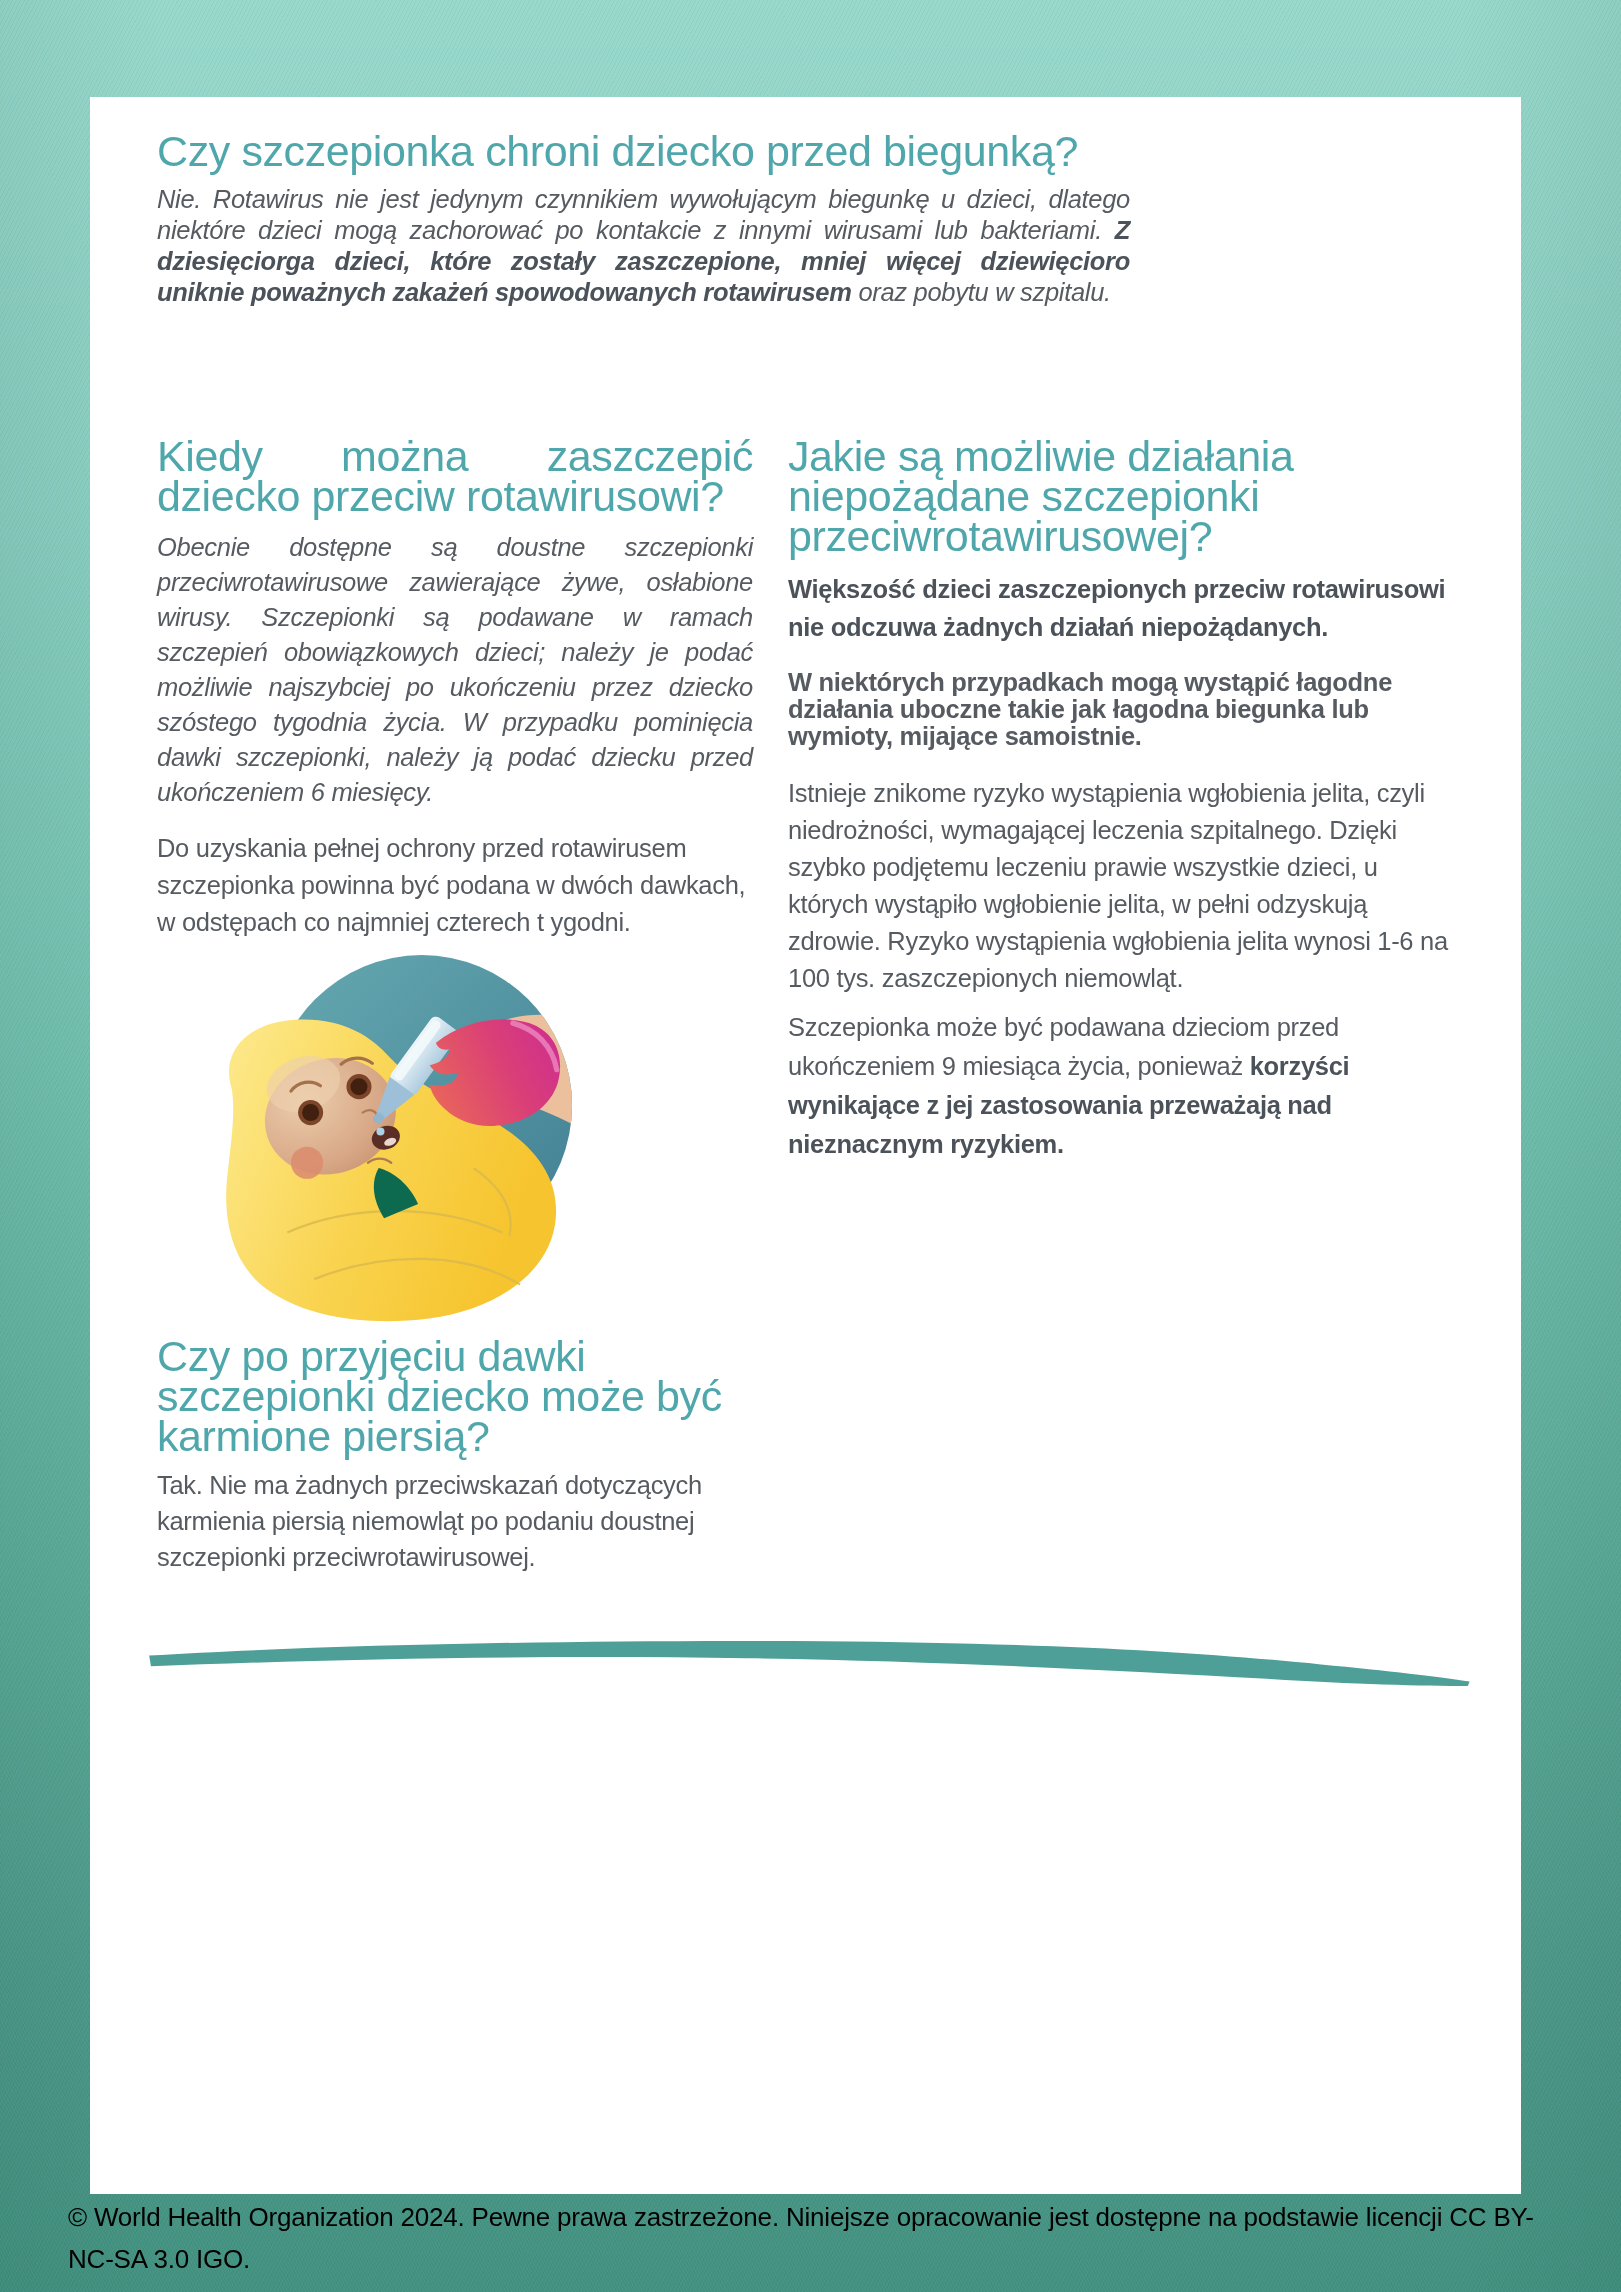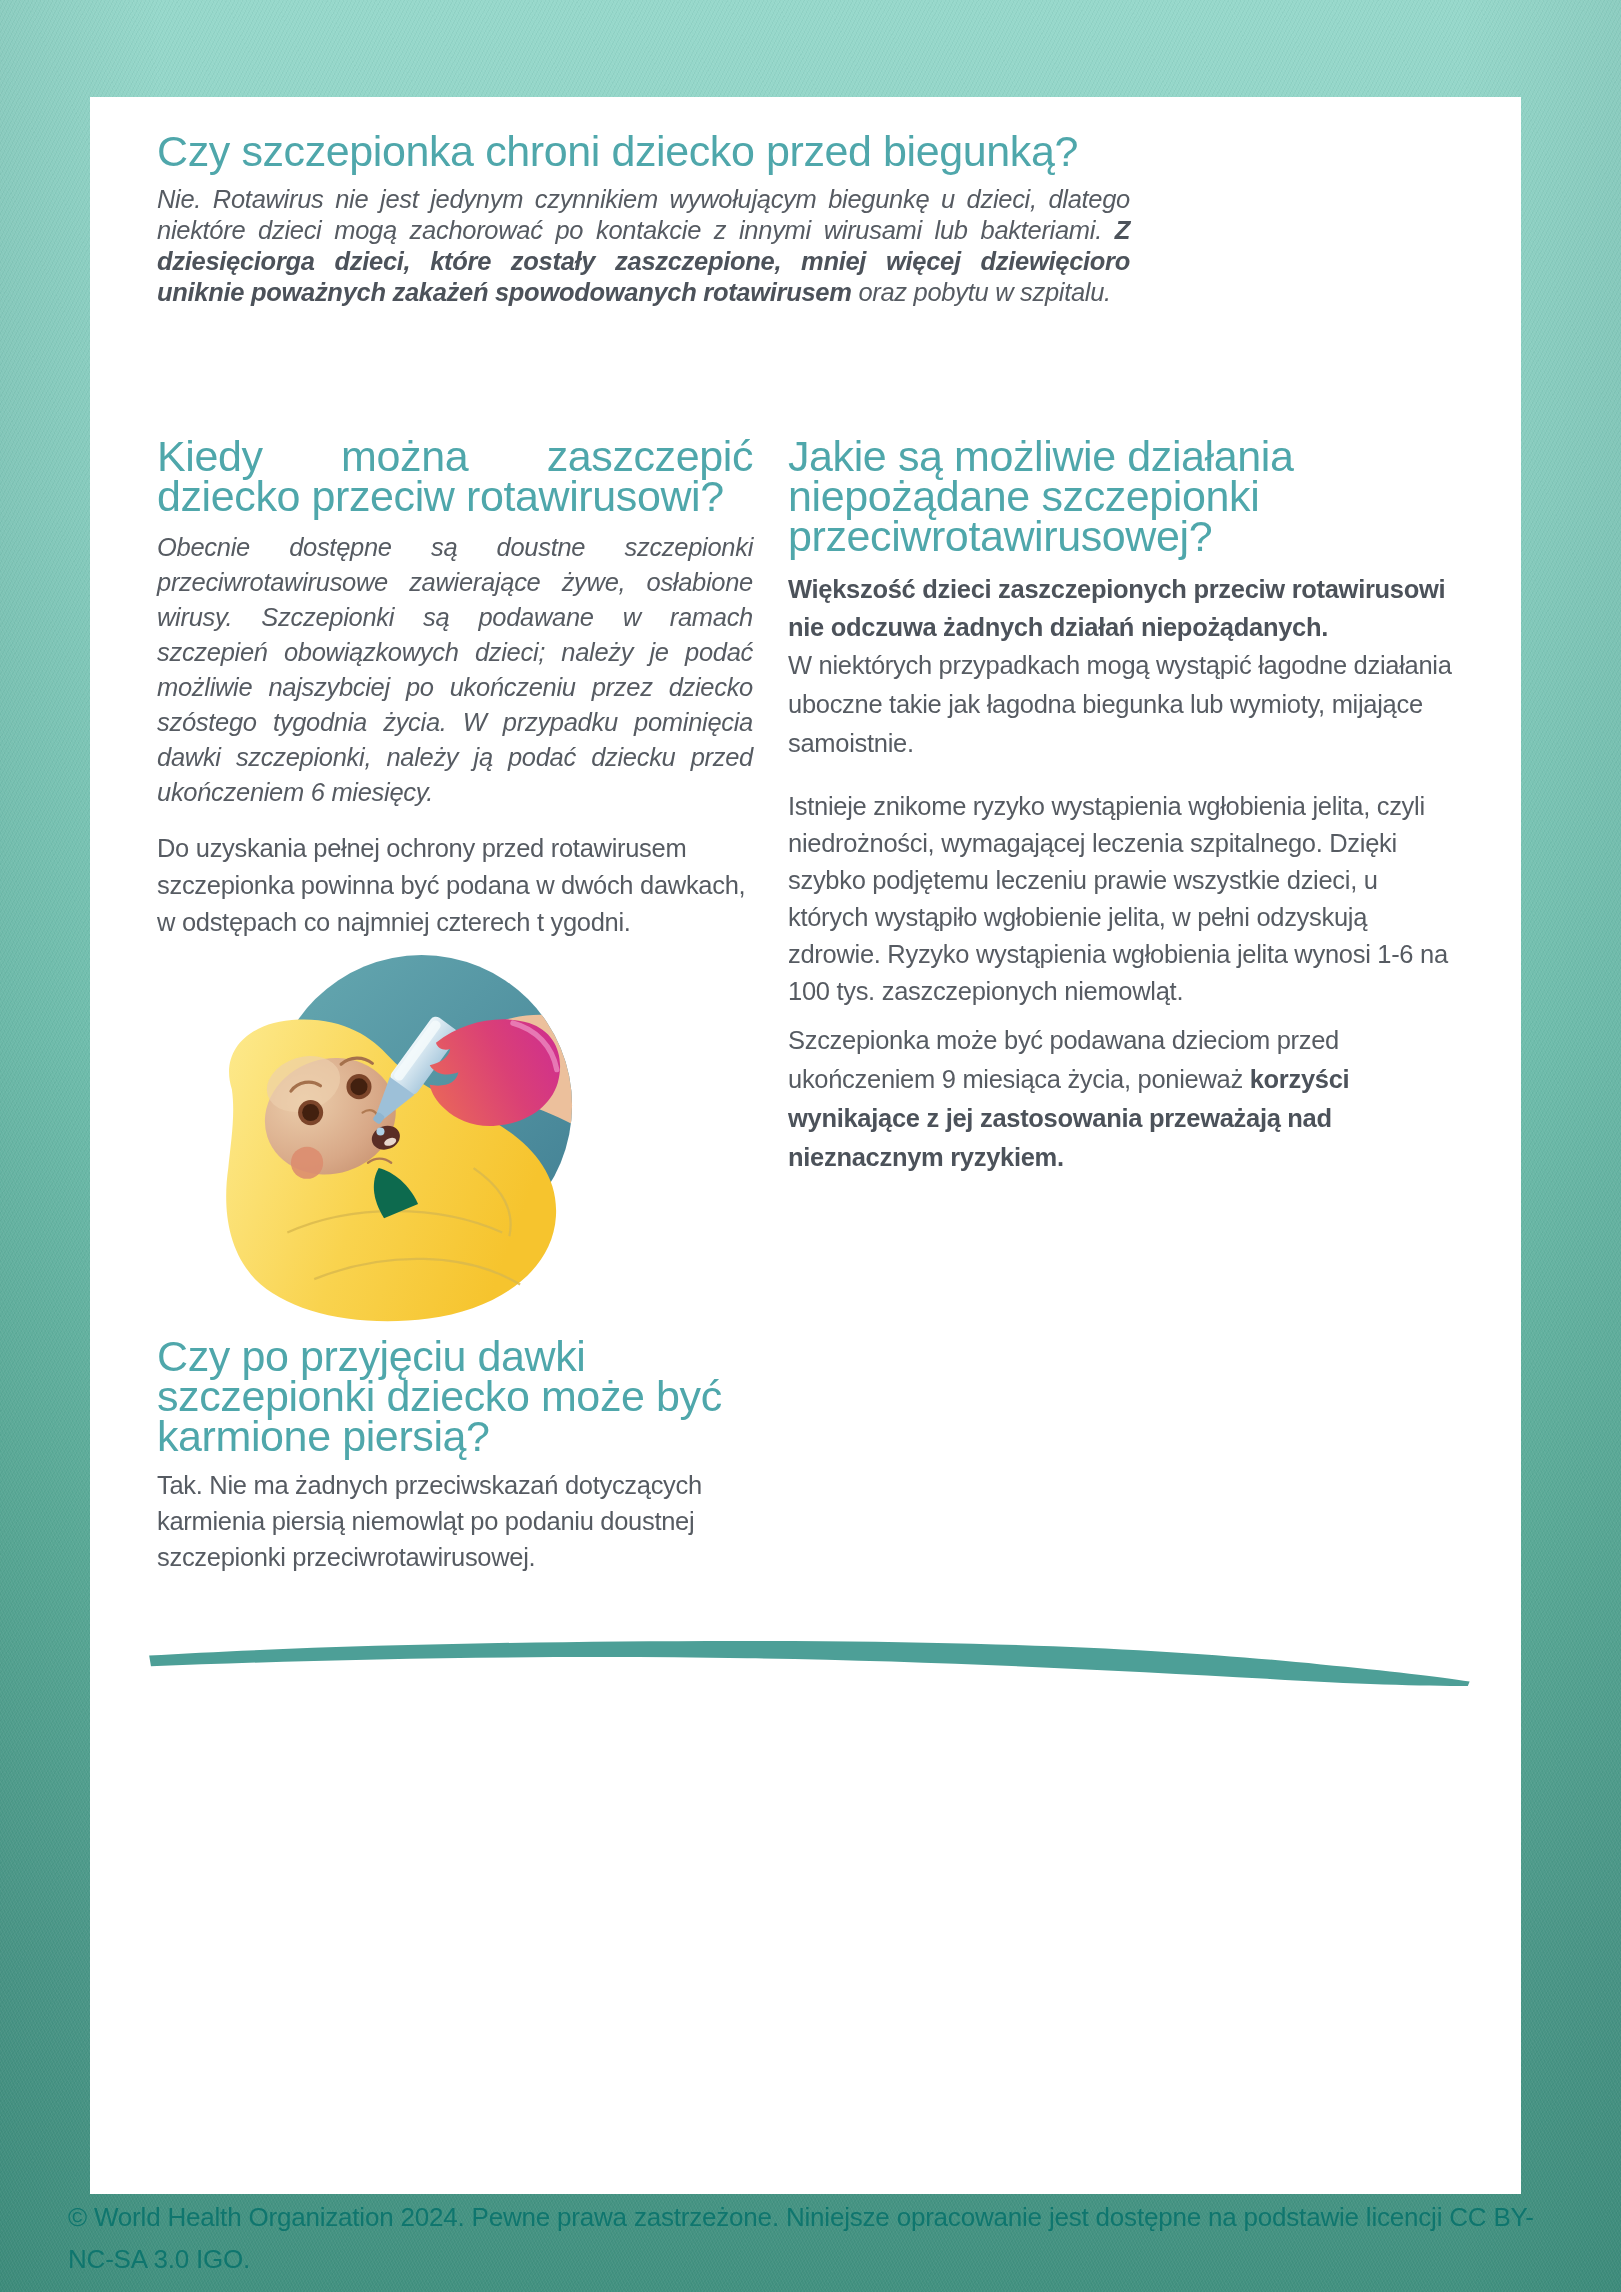--- a/index.html
+++ b/index.html
@@ -30,35 +30,35 @@
   .sec-intro p{line-height:31px;}
 
   .col-left{position:absolute;left:67px;top:339px;width:596px;}
   .col-left h2{text-align:justify;margin-bottom:14.3px;}
   .col-left .p1{line-height:35px;}
   .col-left .p2{margin-top:19.7px;line-height:37px;}
 
   .col-right{position:absolute;left:698px;top:339px;width:668px;}
   .col-right h2{margin-bottom:14.3px;}
   .col-right .pb{line-height:38px;}
-  .col-right .p2{line-height:39px;}
+  .col-right .p2{margin-top:23px;line-height:27px;font-weight:bold;}
   .col-right .p3{margin-top:25px;line-height:37px;}
   .col-right .p4{margin-top:10.7px;line-height:39px;}
 
   .illustration{position:absolute;left:115px;top:840px;width:376px;height:396px;}
 
   .sec-breast{position:absolute;left:67px;top:1239px;width:584px;}
   .sec-breast h2{margin-bottom:10.7px;}
   .sec-breast p{line-height:36px;}
 
   .brush{position:absolute;left:52px;top:1535px;width:1333px;height:56px;}
 
   .footer{
     position:absolute;left:68px;top:2196px;width:1490px;
-    color:#0f766e;font-size:26px;line-height:42px;letter-spacing:-0.2px;
+    color:#000000;font-size:26px;line-height:42px;letter-spacing:-0.2px;
   }
 </style>
 </head>
 <body>
 
 <div class="page">
 
   <div class="sec-intro">
     <h2>Czy szczepionka chroni dziecko przed biegunką?</h2>
     <p class="body-text just"><span>Nie. Rotawirus nie jest jedynym czynnikiem wywołującym biegunkę u dzieci, dlatego niektóre dzieci mogą zachorować po kontakcie z innymi wirusami lub bakteriami. </span><b>Z dziesięciorga dzieci, które zostały zaszczepione, mniej więcej dziewięcioro uniknie poważnych zakażeń spowodowanych rotawirusem</b><span> oraz pobytu w szpitalu.</span></p>

